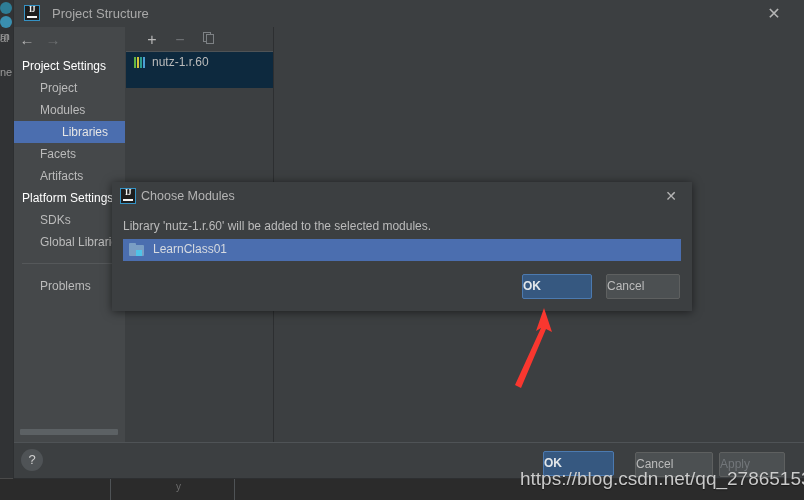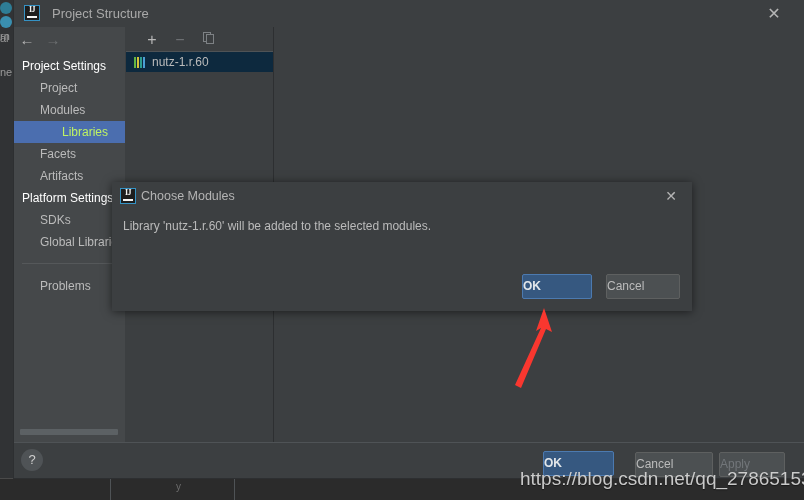--- a/index.html
+++ b/index.html
@@ -162,21 +162,21 @@
     color: #bbbbbb;
     white-space: nowrap;
     overflow: hidden;
     box-sizing: border-box;
     cursor: pointer;
   }
   .ps-nav-item.group { color: #ffffff; padding-left: 8px; }
   .ps-nav-item.child { padding-left: 26px; }
   .ps-nav-item.selected {
     background: #4b6eaf;
-    color: #bef264;
+    color: #e5e5e5;
     padding-left: 48px;
   }
   .ps-nav-sep {
     position: absolute;
     left: 8px;
     width: 95px; height: 1px;
     background: #55585a;
   }
   .sidebar-hscroll-track {
     position: absolute;
@@ -216,21 +216,21 @@
     line-height: 20px;
     cursor: pointer;
   }
   .tb-add    { left: 16px; color: #b8b8b8; font-size: 16px; }
   .tb-remove { left: 44px; color: #6f7274; font-size: 16px; }
   .tb-copy   { left: 72px; color: #7d8184; font-size: 13px; }
 
   .lib-row {
     position: absolute;
     left: 0px; top: 25px;
-    width: 147px; height: 20px;
+    width: 147px; height: 36px;
     background: #0d293e;
     cursor: pointer;
   }
   .lib-row-bars {
     position: absolute;
     left: 8px; top: 5px;
     width: 13px; height: 11px;
   }
   .lib-row-bars b {
     position: absolute;
@@ -479,20 +479,28 @@
 <div id="choose-modules-dialog">
   <div class="cm-titlebar">
     <div class="ij-badge" style="left:8px; top:6px;">
       <span>IJ</span>
         <i></i>
     </div>
     <div class="cm-title-text">Choose Modules</div>
     <div class="cm-close">✕</div>
   </div>
   <div class="cm-message">Library 'nutz-1.r.60' will be added to the selected modules.</div>
+  <div class="cm-module-row">
+    <div class="cm-module-icon">
+      <div class="tab"></div>
+        <div class="folder"></div>
+        <div class="chip"></div>
+    </div>
+    <div class="cm-module-label">LearnClass01</div>
+  </div>
   <div class="btn primary cm-ok">OK</div>
   <div class="btn cm-cancel">Cancel</div>
 </div>
 
 <svg id="annotation-arrow" viewBox="0 0 120 110">
   <path d="M 20 85 L 46 28 L 41 31 L 49 8 L 57 32 L 51 29 L 26 88 Z" fill="#f9372f"></path>
 </svg>
 
 <div id="watermark">https://blog.csdn.net/qq_27865153</div>
 

